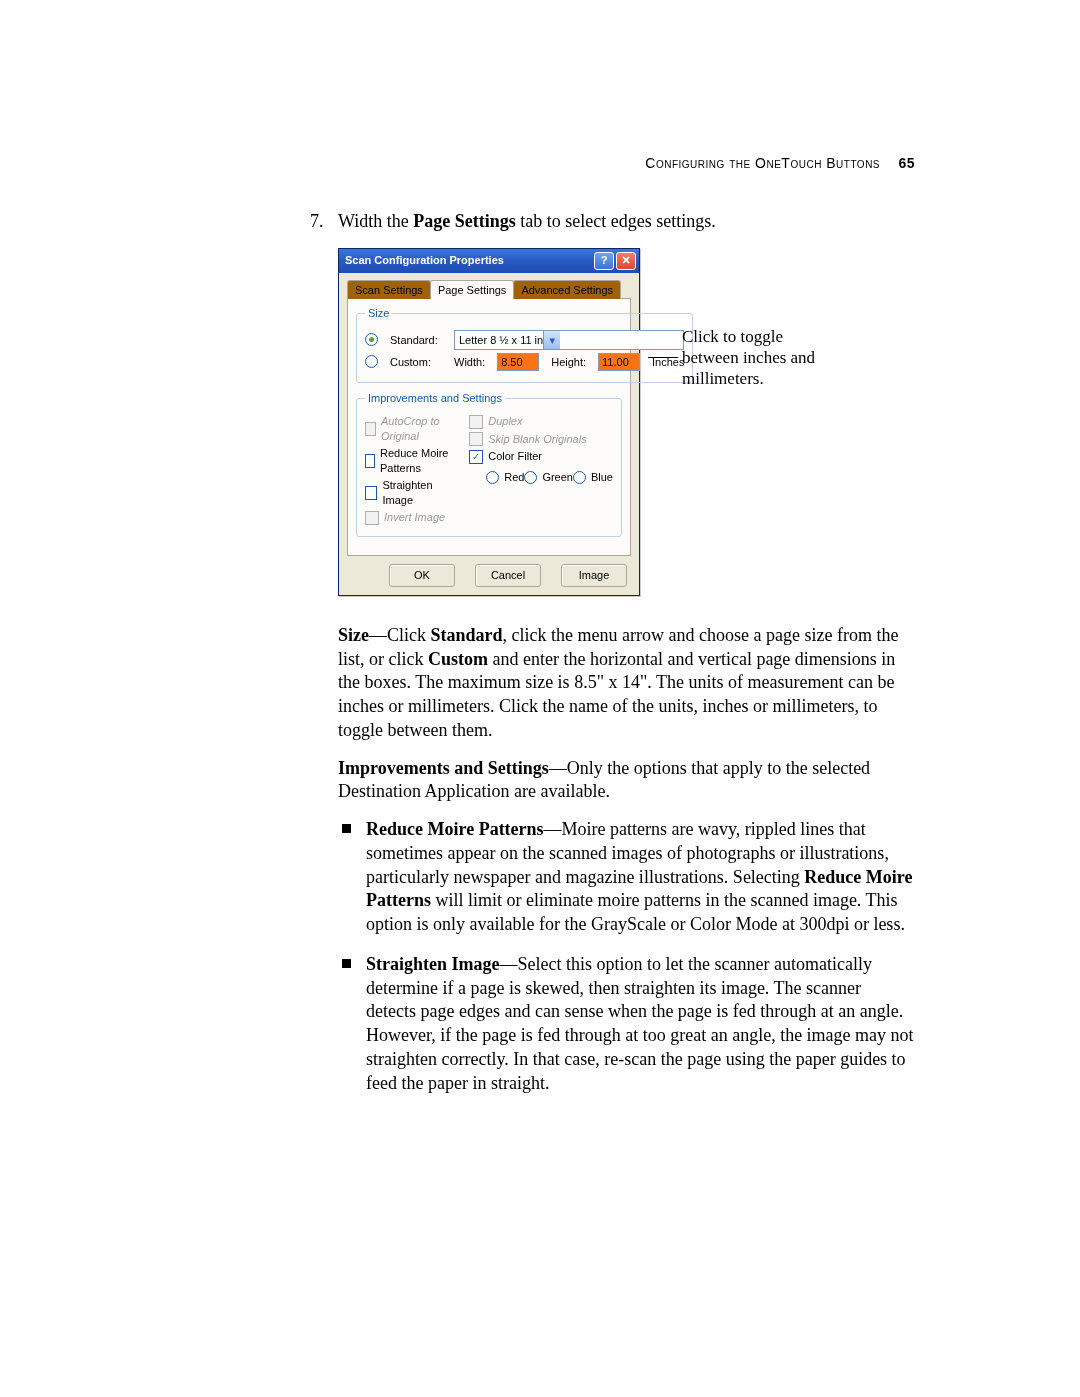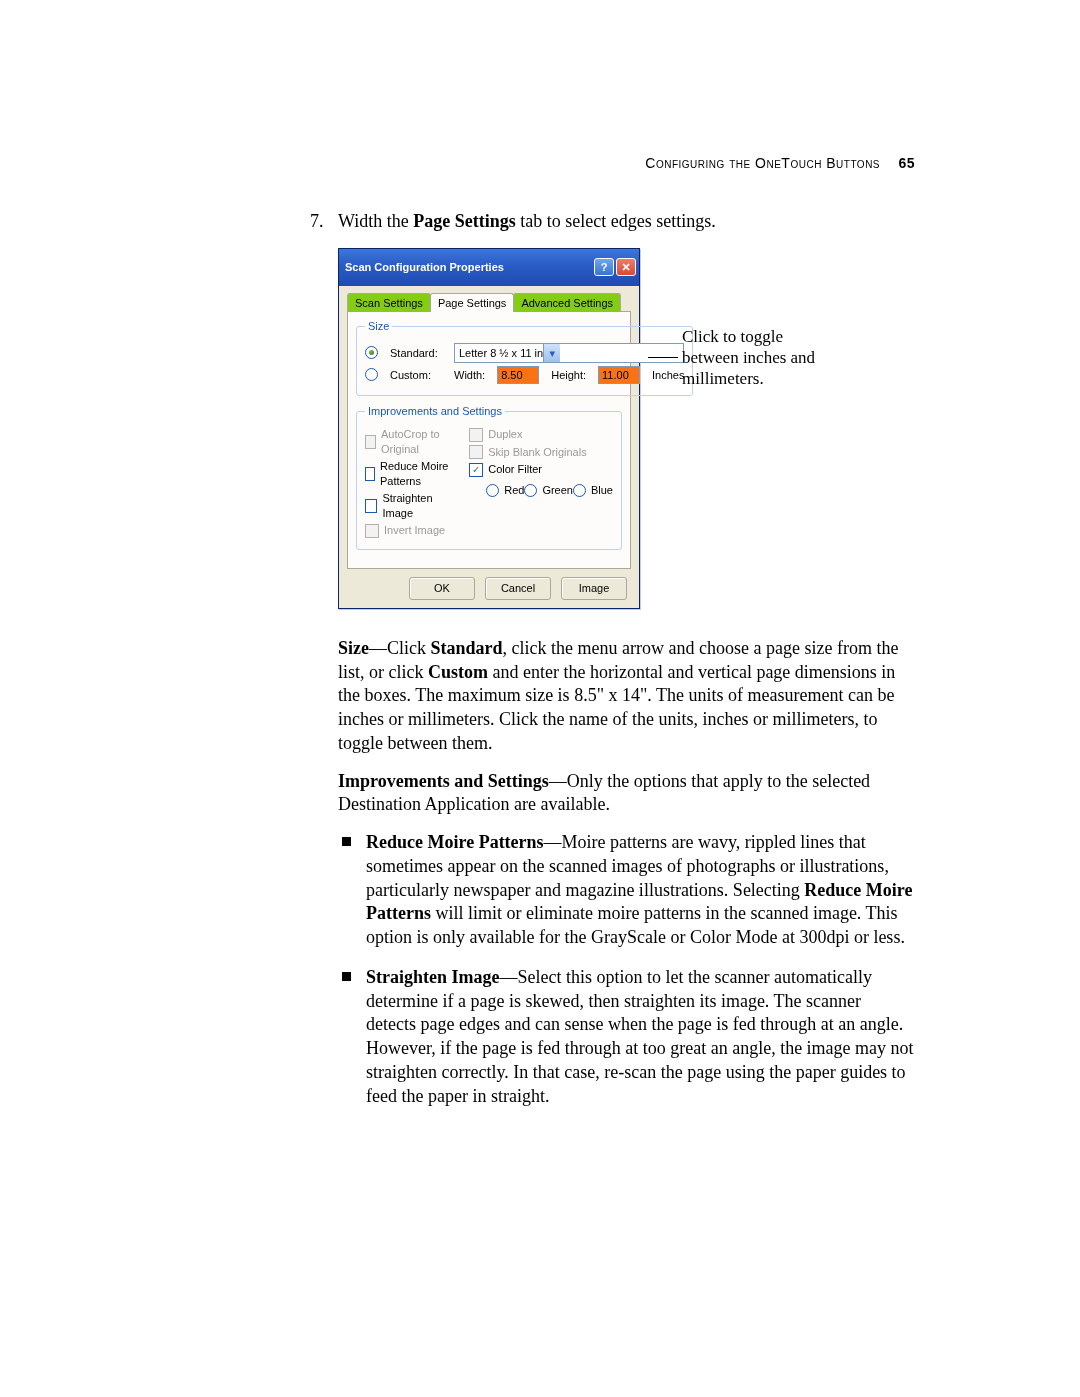--- a/index.html
+++ b/index.html
@@ -54,21 +54,21 @@
   .dlg {
     width: 300px;
     font-family: Tahoma, Arial, sans-serif;
     font-size: 11px;
     color: #000;
     background: #ece9d8;
     border: 1px solid #0a246a;
     box-shadow: 1px 1px 0 rgba(0,0,0,0.2);
   }
   .dlg-titlebar {
-    height: 37px;
+    height: 24px;
     background: linear-gradient(to bottom, #3b77dd 0%, #2a5bc4 45%, #1d4db2 100%);
     color: #fff;
     display: flex;
     align-items: center;
     padding: 0 3px 0 6px;
     font-weight: bold;
     font-size: 11px;
   }
   .dlg-titlebar .title-text { flex: 1; }
   .title-btn {
@@ -84,21 +84,21 @@
     font-size: 11px;
     line-height: 1;
   }
   .title-btn.help { background: linear-gradient(#6fa6ef,#3a74d0); color:#fff; }
   .title-btn.close { background: linear-gradient(#ef7d6a,#d64b33); color:#fff; }
   .dlg-body { padding: 6px 8px 8px 8px; }
   .tabs { display: flex; position: relative; top: 1px; }
   .tab {
     border: 1px solid #aca899;
     border-bottom: none;
-    background: #84cc16;
+    background: #a16207;
     padding: 2px 7px;
     font-size: 11px;
     margin-right: -1px;
     border-radius: 3px 3px 0 0;
   }
   .tab.active {
     background: #fdfcfb;
     position: relative;
     z-index: 2;
   }
@@ -146,23 +146,23 @@
   .chk {
     width:12px; height:12px; border:1px solid #1b57b1; background:#fff;
     display:inline-flex; align-items:center; justify-content:center;
     font-size:10px; line-height:1;
   }
   .chk.disabled { border-color:#b0b0b0; background:#f2f2f2; }
   .chk.checked { color:#2e8b2e; }
   .two-col { display:flex; gap:14px; }
   .two-col > div { flex:1; }
   .opt { display:flex; align-items:center; gap:5px; margin:3px 0; font-size:11px; }
-  .opt .olbl.disabled { color:#9a9a9a; }
+  .opt .olbl.disabled { color:#9a9a9a;font-style:italic; }
   .radiorow { display:flex; padding-left:17px; margin-top:2px; }
-  .btnrow { display:flex; justify-content:flex-end; gap:10px; padding: 8px 4px 0 0; }
+  .btnrow { display:flex; justify-content:flex-end; gap:20px; padding: 8px 4px 0 0; }
   .btn {
     min-width:64px; height:21px; border:1px solid #aca899; background:#ece9d8;
     font-size:11px; display:flex; align-items:center; justify-content:center;
     border-radius:3px; box-shadow: inset 1px 1px 0 #fff;
   }
   
   .callout-wrap { display:flex; align-items:center; margin-left:8px; }
   .callout-line { width:30px; height:1px; background:#000; margin-top: 0; }
   .callout-text { font-size:17px; line-height:1.25; max-width:160px; margin-left:4px; }
   

